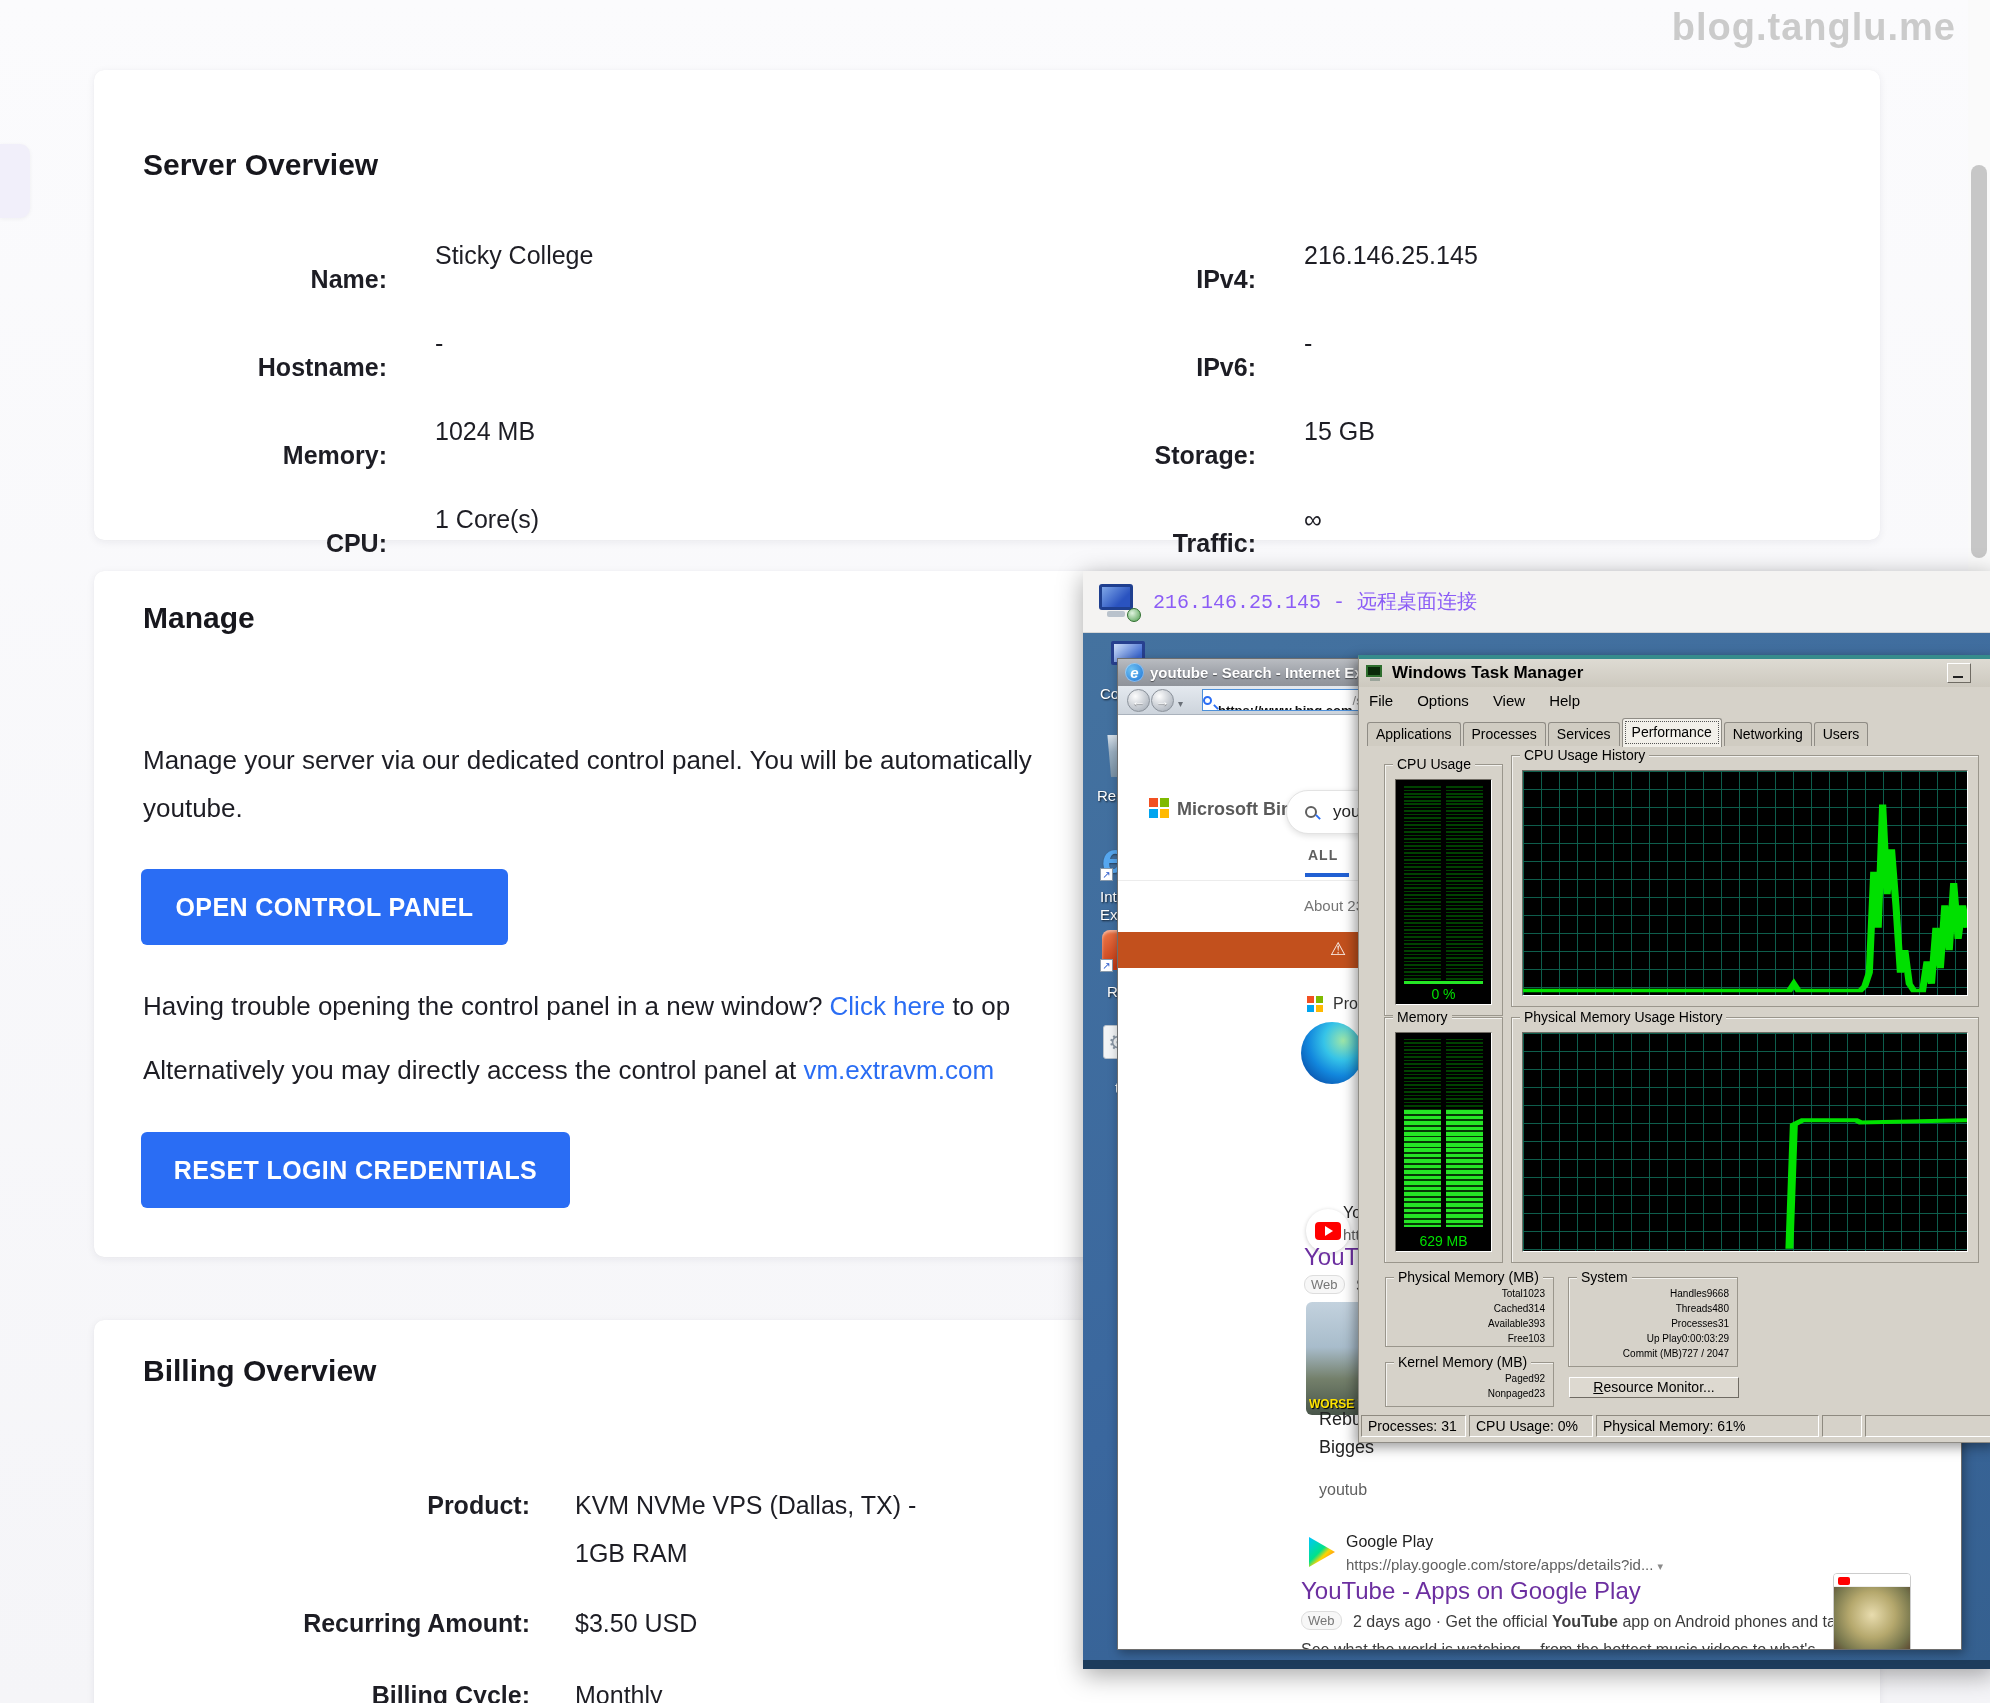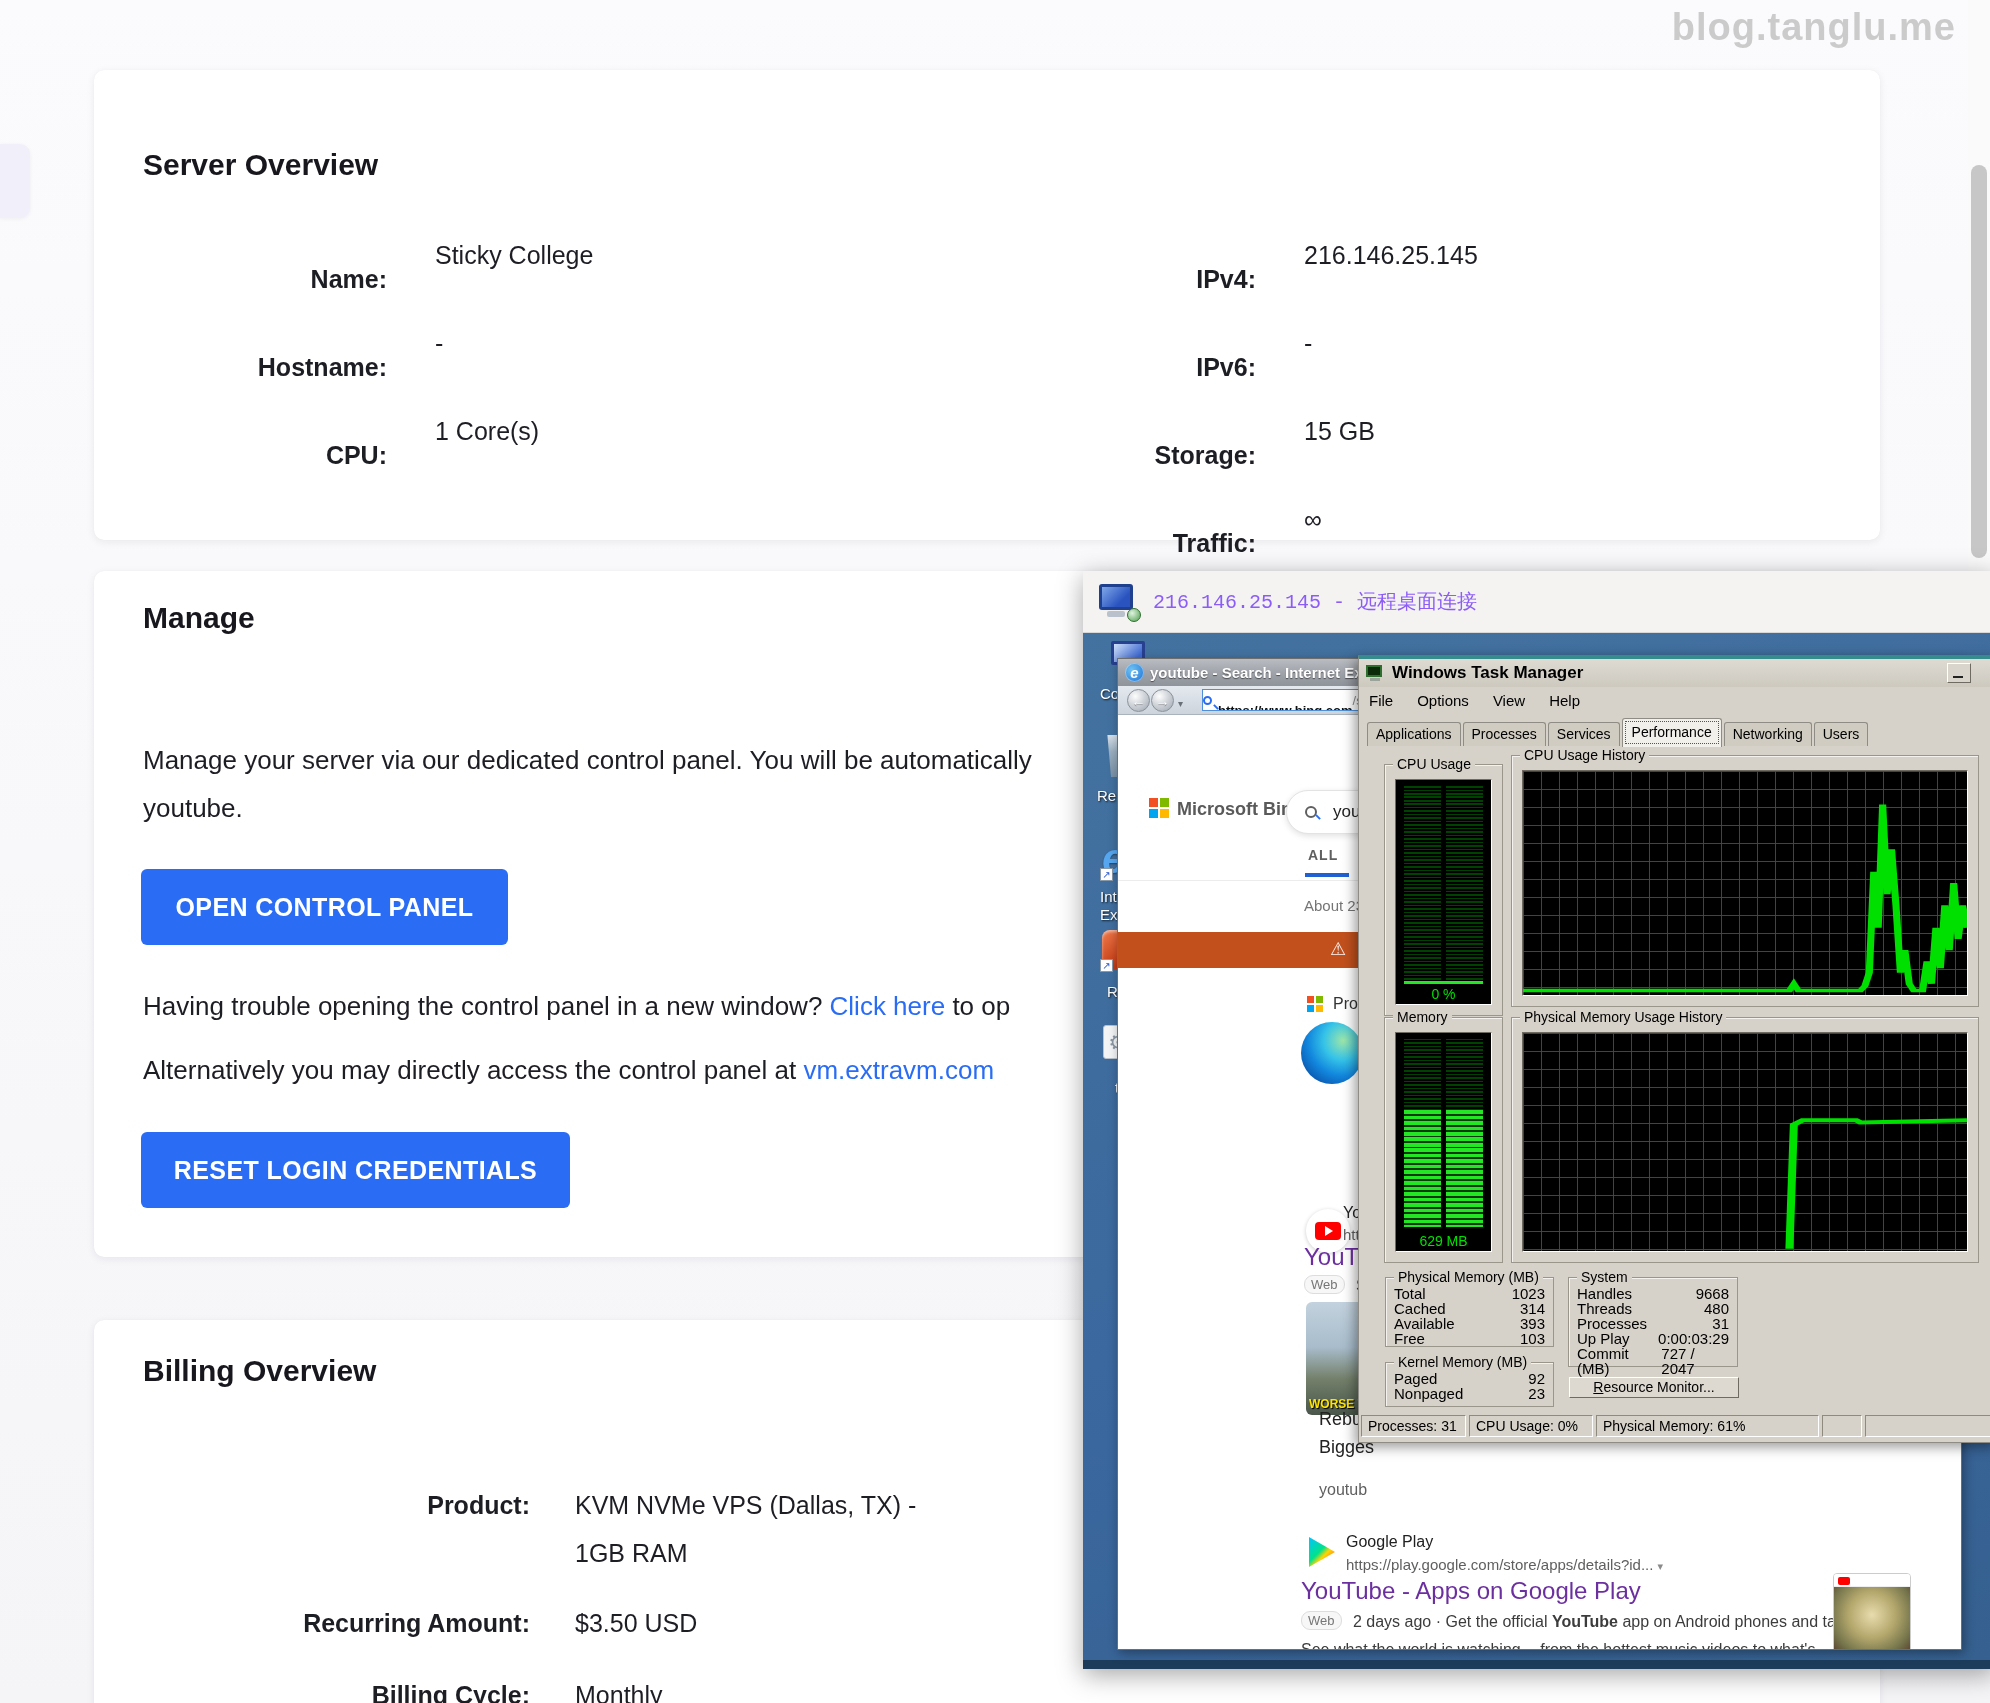--- a/index.html
+++ b/index.html
@@ -132,21 +132,21 @@
   .ledcols .col.part{background:none;display:flex;flex-direction:column;}
   .col .dim{background-image:repeating-linear-gradient(180deg,rgba(0,220,0,.3) 0 1.5px,transparent 1.5px 3.5px);}
   .col .lit{background-image:repeating-linear-gradient(180deg,#25e625 0 3.5px,#063806 3.5px 5.5px);}
   .zeroseg{position:absolute;bottom:20px;height:3px;background:#25e625;}
   .ledtext{position:absolute;left:0;right:0;bottom:2px;text-align:center;color:#00e000;font-size:14px;}
   .chartwrap{position:absolute;left:10px;right:10px;top:14px;bottom:10px;background:#000;
     border:1px solid;border-color:#6f6b63 #fff #fff #6f6b63;
     background-image:linear-gradient(rgba(14,98,80,.95) 1px,transparent 1px),linear-gradient(90deg,rgba(14,98,80,.95) 1px,transparent 1px);
     background-size:18px 18px;}
   .chartwrap svg{position:absolute;left:0;top:0;width:100%;height:100%;}
-  .statrow{display:flex;justify-content:space-between;font-size:15px;line-height:15px;padding:0 8px;}
+  .statrow{display:flex;justify-content:flex-end;font-size:10px;line-height:15px;padding:0 8px;}
   .stat-title-space{height:8px;}
   #tm-resource{position:absolute;left:210px;top:718px;width:170px;height:21px;background:#ddd9d0;
     border:1px solid;border-color:#fff #6f6b63 #6f6b63 #fff;font-size:14px;text-align:center;line-height:19px;cursor:pointer;}
   #tm-statusbar{position:absolute;left:2px;right:2px;bottom:5px;height:22px;display:flex;gap:3px;}
   .spanel{border:1px solid;border-color:#8e8a80 #fff #fff #8e8a80;font-size:14px;line-height:20px;padding-left:6px;white-space:nowrap;overflow:hidden;}
 </style>
 </head>
 <body>
 
 <div id="page">
@@ -159,20 +159,24 @@
   <div class="card" style="top:70px;height:470px;">
     <div class="card-title" style="top:78px;">Server Overview</div>
     <div class="abs" style="left:49px;top:169px;">
       <div class="row">
           <div class="lbl" style="width:244px;">Name:</div>
           <div class="val">Sticky College</div>
         </div>
       <div class="row">
           <div class="lbl" style="width:244px;">Hostname:</div>
           <div class="val">-</div>
+        </div>
+      <div class="row">
+          <div class="lbl" style="width:244px;">Memory:</div>
+          <div class="val">1024 MB</div>
         </div>
       <div class="row">
           <div class="lbl" style="width:244px;">CPU:</div>
           <div class="val">1 Core(s)</div>
         </div>
     </div>
     <div class="abs" style="left:800px;top:169px;">
       <div class="row">
           <div class="lbl" style="width:362px;">IPv4:</div>
           <div class="val">216.146.25.145</div>

